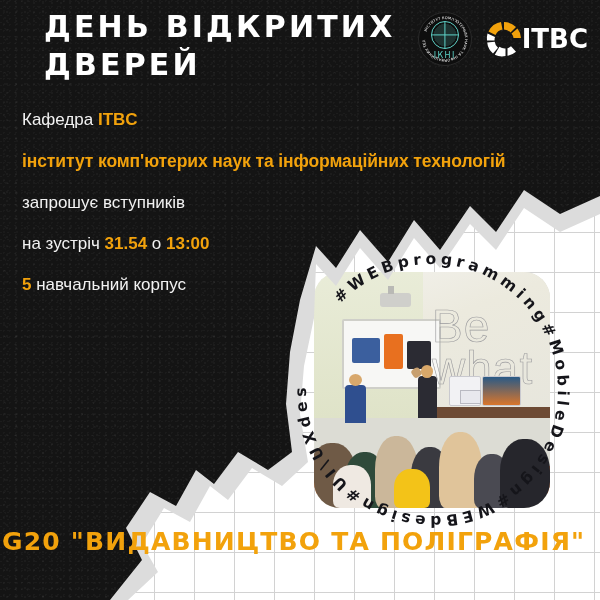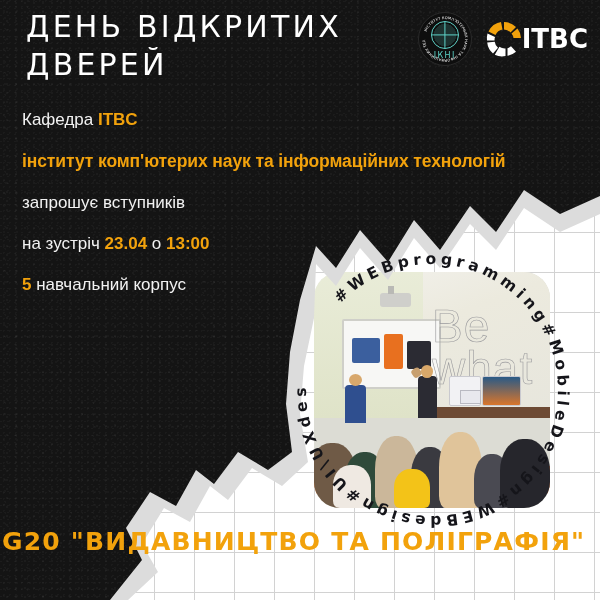--- a/index.html
+++ b/index.html
@@ -101,22 +101,22 @@
       414px 238px,388px 280px,360px 248px,336px 286px,316px 264px,
       314px 318px,304px 366px,300px 414px,308px 462px,
       282px 486px,252px 468px,228px 500px,210px 486px,
       190px 522px,164px 508px,142px 544px,158px 572px,128px 600px,
       0 600px);
     z-index:3;
   }
 
   
   .headline{
-    position:absolute;left:26px;top:8px;z-index:8;
-    color:#ffffff;font-weight:normal;
+    position:absolute;left:44px;top:8px;z-index:8;
+    color:#ffffff;font-weight:bold;
     font-size:30px;line-height:1.25;letter-spacing:3.2px;
     font-family:"DejaVu Sans", sans-serif;
     text-transform:uppercase;width:400px;
   }
   .headline .l2{display:block;}
 
   
   .logos{position:absolute;right:12px;top:12px;z-index:9;display:flex;align-items:center;gap:10px;}
   .seal{position:relative;width:52px;height:52px;border-radius:50%;background:#0e0e0e;border:1px solid #2a2a2a;}
   .seal .ring-txt{position:absolute;inset:0;}
@@ -241,19 +241,19 @@
         </g>
       </svg>
       <span class="itbc-txt">ITBC</span>
     </div>
   </div>
 
   <div class="copy">
     <p class="dept"><span>Кафедра </span><span class="hl">ITBC</span></p>
     <p class="inst">інститут комп'ютерих наук та інформаційних технологій</p>
     <p>запрошує вступників</p>
-    <p><span>на зустріч </span><span class="hl">23.04</span><span> о </span><span class="hl">13:00</span></p>
+    <p><span>на зустріч </span><span class="hl">31.54</span><span> о </span><span class="hl">13:00</span></p>
     <p><span class="hl">5</span><span> навчальний корпус</span></p>
   </div>
 
   <div class="banner">G20 "ВИДАВНИЦТВО ТА ПОЛІГРАФІЯ"</div>
 
 </div>
 
 </body></html>

